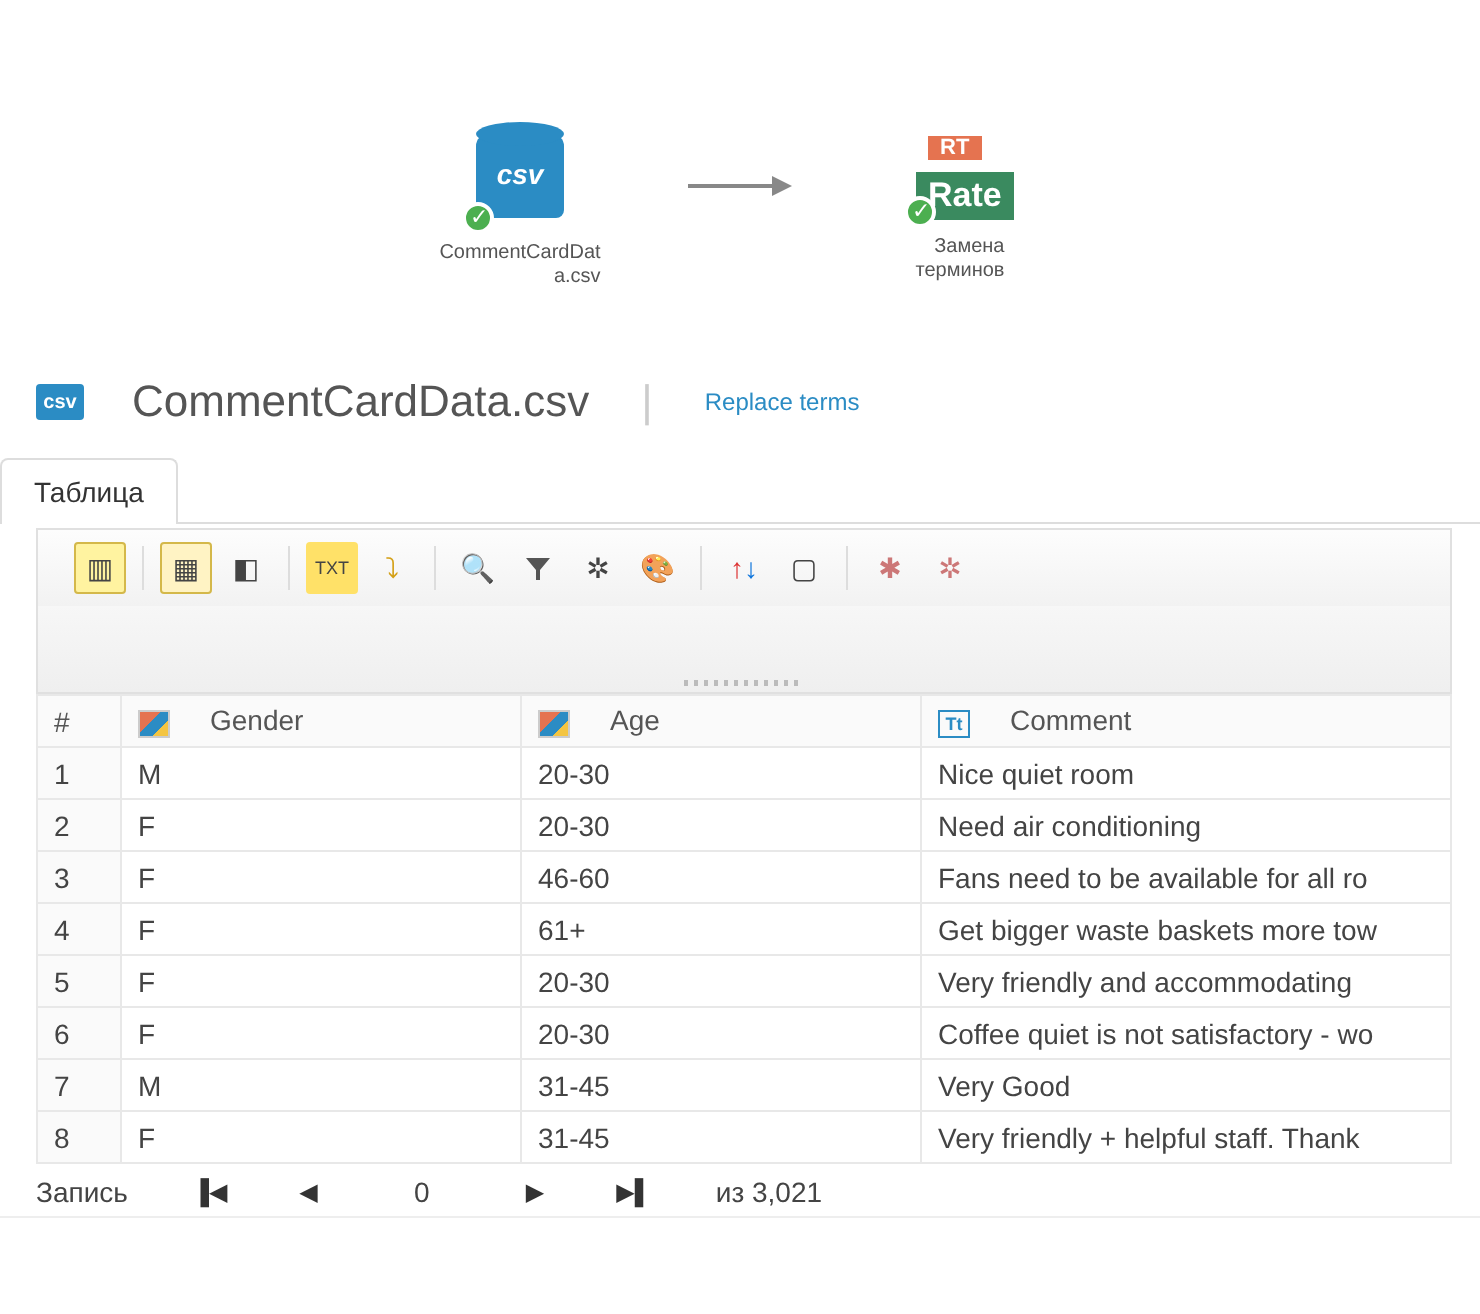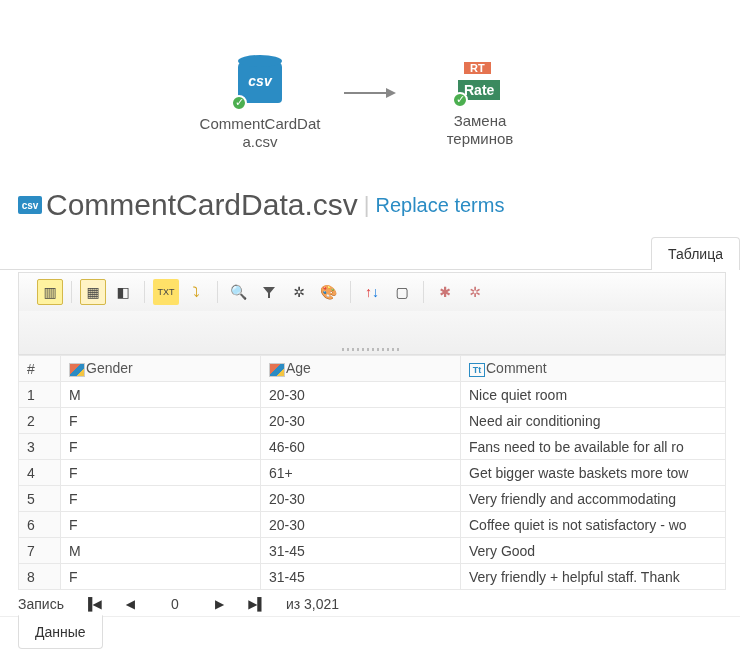--- a/index.html
+++ b/index.html
@@ -67,22 +67,22 @@
     border-radius: 50%;
   }
   .check-badge::after {
     content: "✓";
     color: #fff;
     font-size: 11px;
     position: absolute;
     top: -1px; left: 2px;
   }
   .wf-label {
-    text-align: center;
-    font-size: 15px;
+    text-align: right;
+    font-size: 10px;
     color: #555;
     line-height: 1.2;
   }
   .wf-arrow {
     width: 60px;
     height: 50px;
     display: flex;
     align-items: center;
     justify-content: center;
     color: #888;
@@ -99,58 +99,57 @@
     color: #fff;
     font-size: 11px;
     font-weight: bold;
     padding: 0 6px;
   }
   .rt-bot {
     position: absolute;
     top: 18px; left: 2px;
     background: #3a8a5f;
     color: #fff;
-    font-size: 14px;
+    font-size: 17px;
     font-weight: bold;
     padding: 2px 6px;
   }
   .title-bar {
     display: flex;
     align-items: center;
     padding: 8px 18px 14px 18px;
-    gap: 4px;
+    gap: 24px;
   }
   .csv-small {
     width: 24px; height: 18px;
     background: #2b8cc4;
     color: #fff;
     font-size: 10px;
     font-weight: bold;
     display: flex;
     align-items: center;
     justify-content: center;
     border-radius: 2px;
   }
   .title-main {
-    font-size: 30px;
+    font-size: 22px;
     color: #555;
   }
   .title-sep {
     color: #ccc;
     font-size: 22px;
     margin: 0 2px;
   }
   .title-sub {
-    font-size: 20px;
+    font-size: 12px;
     color: #2b8cc4;
   }
   .tabs {
     display: flex;
     border-bottom: 1px solid #ddd;
-    justify-content: flex-end;
   }
   .tab {
     padding: 8px 16px;
     color: #888;
     cursor: pointer;
     border: 1px solid transparent;
     border-bottom: none;
     position: relative;
     top: 1px;
   }
@@ -233,39 +232,39 @@
   .data-table th {
     background: #fafafa;
     color: #555;
   }
   .col-num { width: 42px; text-align: center; background: #fafafa; }
   .col-gender { width: 200px; }
   .col-age { width: 200px; }
   .hdr-icon {
     display: inline-block;
     width: 16px; height: 14px;
-    margin-right: 1px;
+    margin-right: 20px;
     vertical-align: middle;
   }
   .cat-icon {
     background: linear-gradient(135deg, #e57350 0 40%, #2b8cc4 40% 70%, #f4c542 70%);
     border: 1px solid #ccc;
   }
   .txt-icon {
     border: 1px solid #2b8cc4;
     color: #2b8cc4;
     font-size: 9px;
     text-align: center;
     line-height: 12px;
     font-weight: bold;
   }
   .record-nav {
     display: flex;
     align-items: center;
-    gap: 16px;
+    gap: 28px;
     padding: 6px 18px 2px 18px;
     font-size: 14px;
     color: #444;
   }
   .nav-btn {
     cursor: pointer;
     font-size: 12px;
     color: #333;
     padding: 0 4px;
   }
@@ -423,14 +422,13 @@
   <span>Запись</span>
   <span class="nav-btn">▐◀</span>
   <span class="nav-btn">◀</span>
   <span class="nav-pos">0</span>
   <span class="nav-btn">▶</span>
   <span class="nav-btn">▶▌</span>
   <span>из 3,021</span>
 </div>
 
 <div class="bottom-tabs" id="tabs-bottom">
-    <div class="tab active">Данные</div>
   </div>
 
 </body></html>

